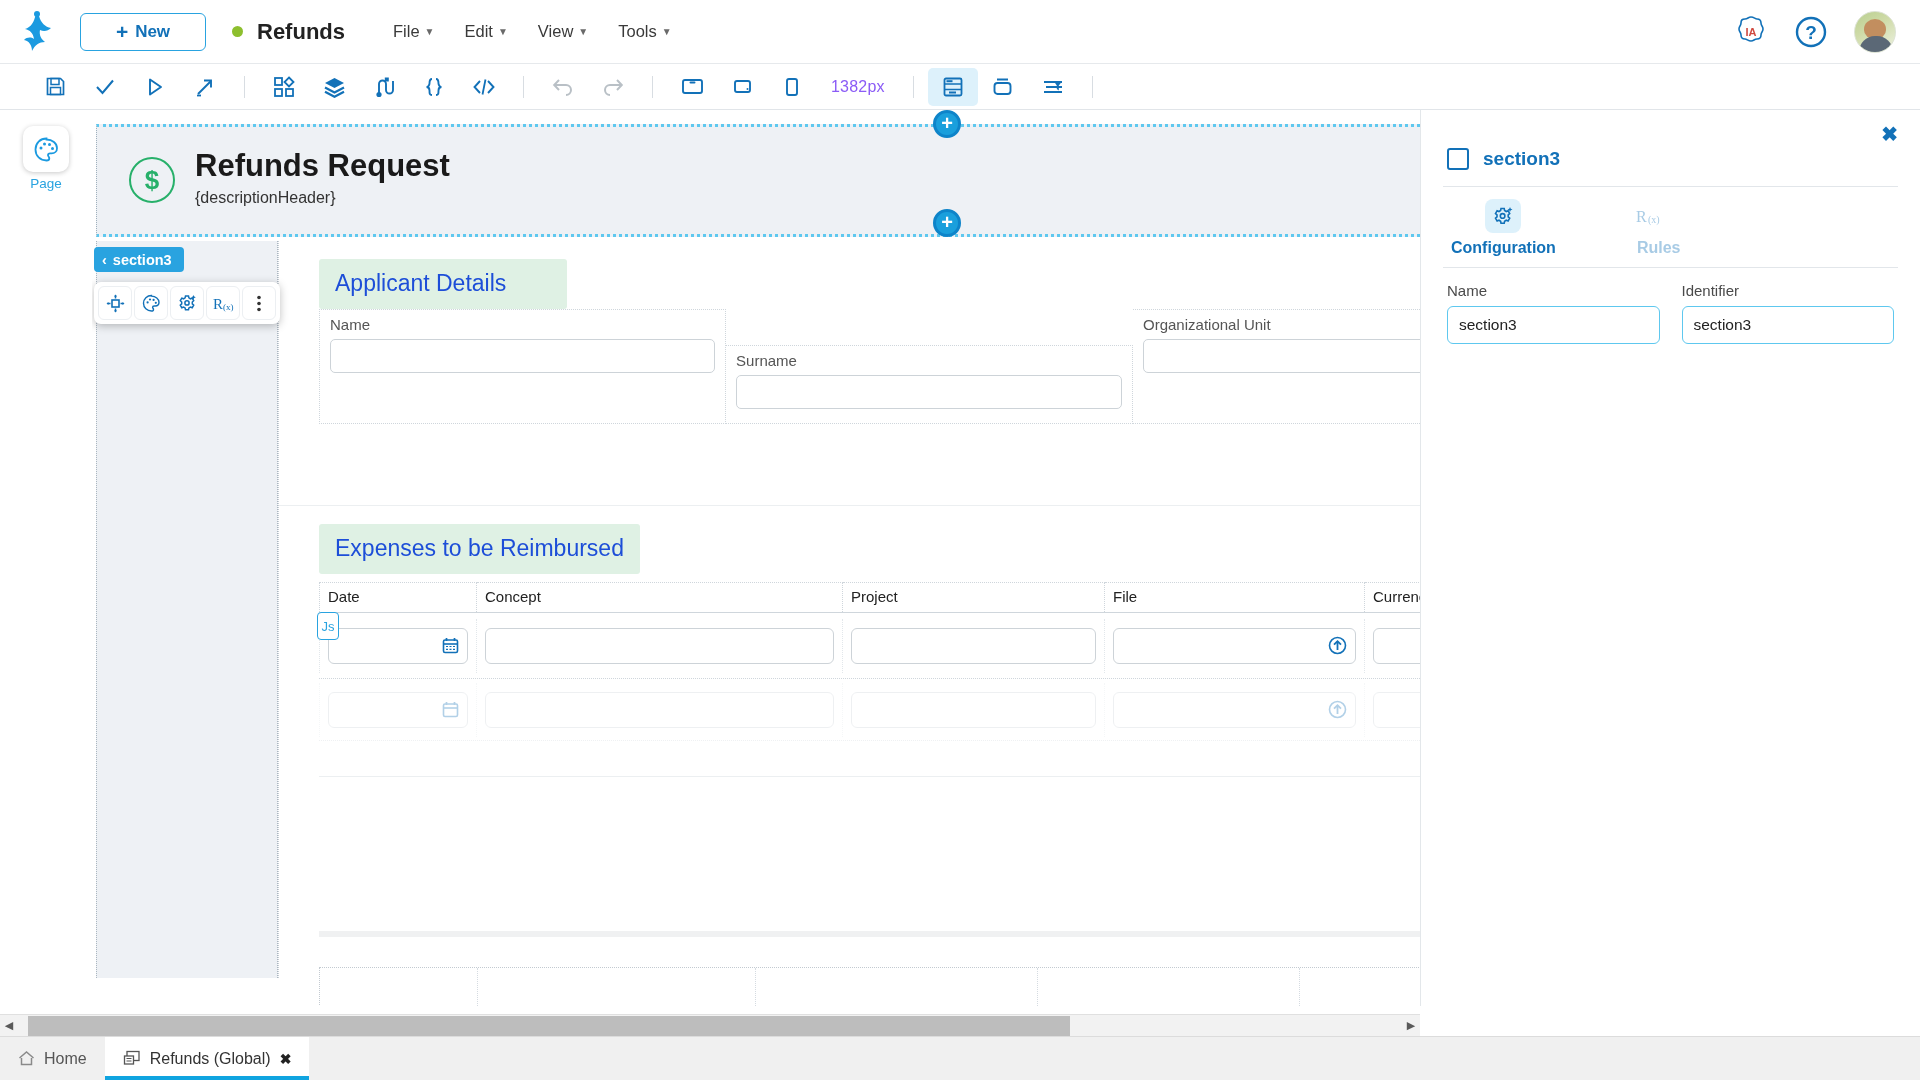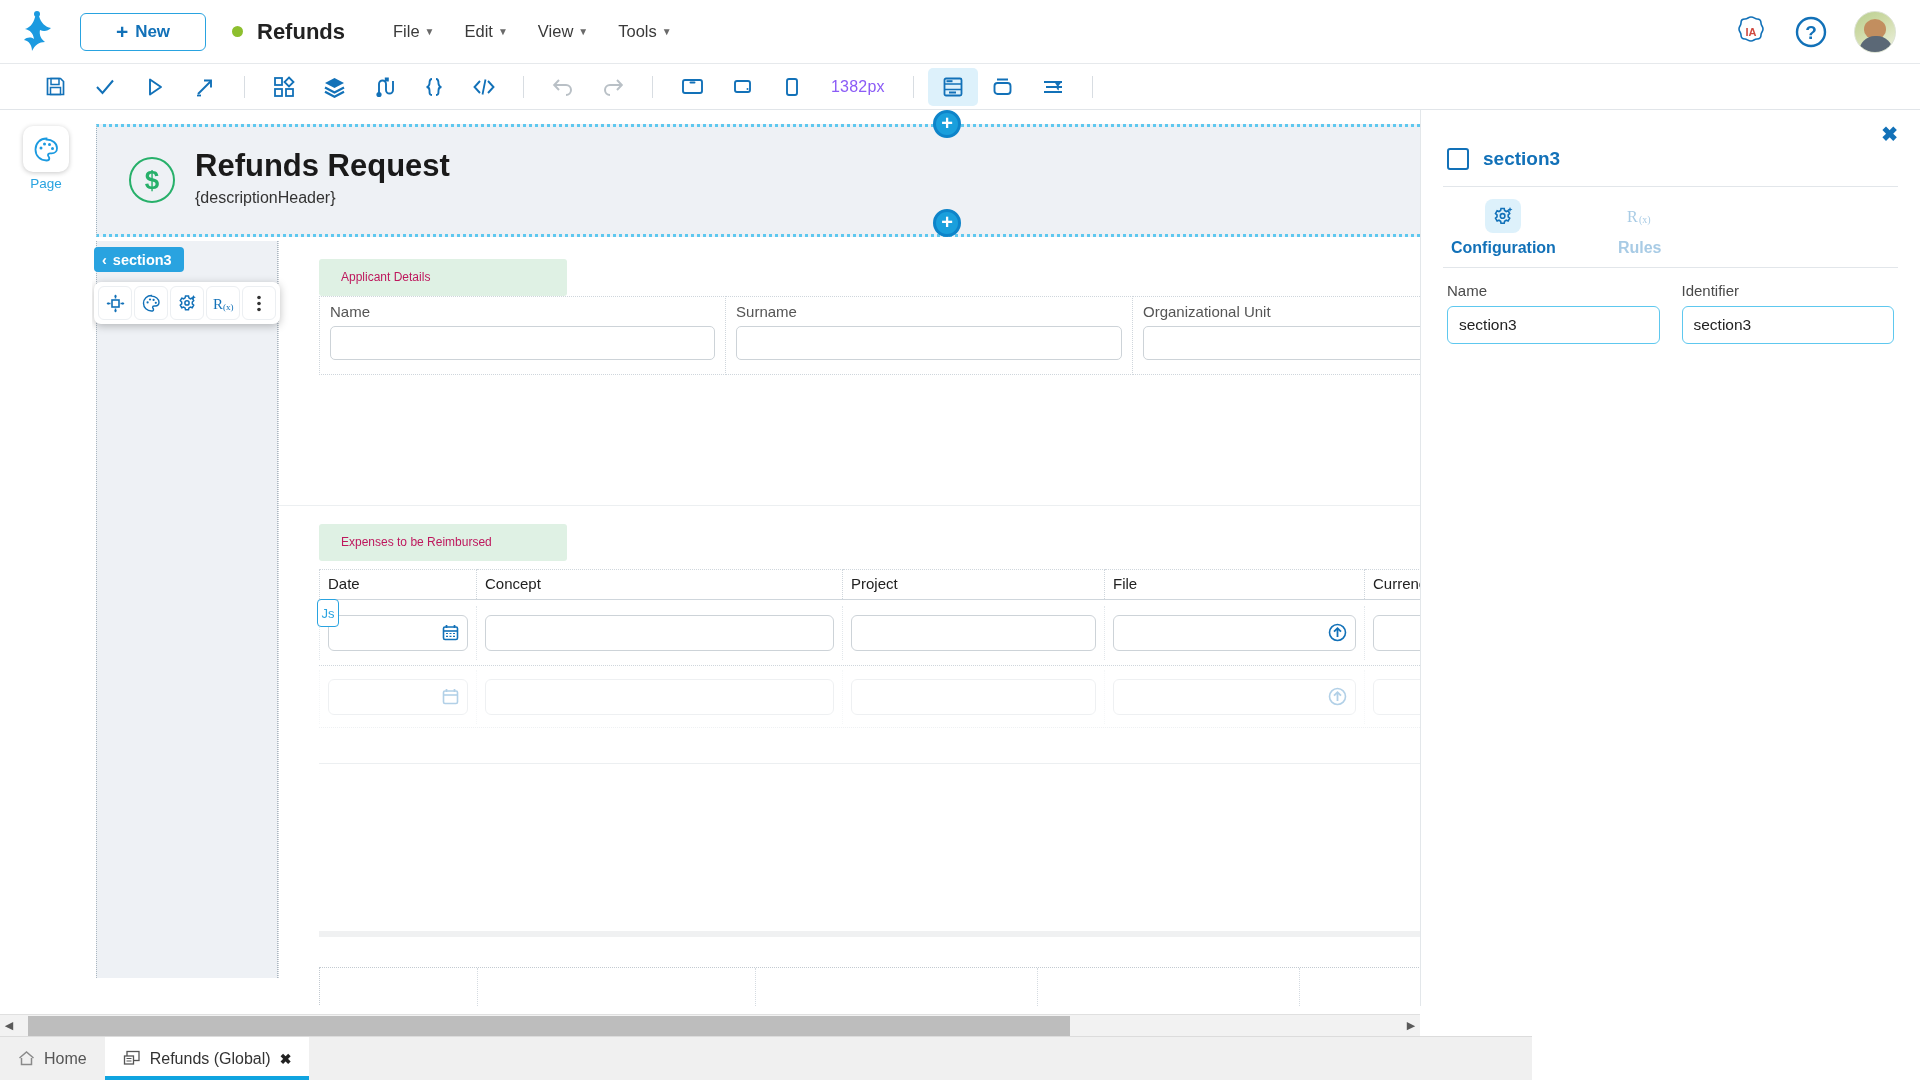--- a/index.html
+++ b/index.html
@@ -151,22 +151,22 @@
   .form-body {
     position: absolute; left: 186px; top: 117px; right: -120px; bottom: 14px;
     background: #fff; border-left: 1px dotted #c8ced4;
   }
 
   .card {
     position: absolute; left: 0; right: 0; background: #fff;
     border-bottom: 1px solid #eceff1;
   }
   .grp-title {
-    display: inline-block; background: #dff1e4; color: #be185d;
-    font-size: 12px; padding: 11px 16px 12px 22px; border-radius: 3px;
+    display: inline-block; background: #dff1e4; color: #1d4ed8;
+    font-size: 23px; padding: 11px 16px 12px 16px; border-radius: 3px;
     min-width: 248px;
   }
   .fld-row { display: flex; }
   .fld {
     border-right: 1px dotted #cfd6dc; border-top: 1px dotted #cfd6dc;
     border-bottom: 1px dotted #cfd6dc;
     padding: 6px 10px 14px 10px;
   }
   .fld-label { font-size: 15px; color: #555; margin-bottom: 6px; }
   .fld-input {
@@ -235,21 +235,21 @@
   }
 
   .rp-subtabs { display: flex; padding: 12px 0 10px 30px; gap: 62px; }
   .rp-sub { display: flex; flex-direction: column; align-items: center; gap: 6px; cursor: pointer; }
   .rp-sub-ico {
     width: 36px; height: 34px; border-radius: 8px;
     display: flex; align-items: center; justify-content: center;
   }
   .rp-sub-ico.on { background: #ddf1fb; }
   .rp-sub-label { font-size: 16px; font-weight: bold; color: #1271b8; }
-  .rp-sub-label.off { color: #a8cbe5; font-weight: bold; }
+  .rp-sub-label.off { color: #a8cbe5; font-weight: bold; margin-left: 19px; }
 
   .rp-fields { display: flex; gap: 22px; padding: 14px 26px 0 26px; }
   .rp-field { flex: 1; }
   .rp-field-label { font-size: 15px; color: #4a4a4a; margin-bottom: 7px; }
   .rp-input {
     height: 38px; width: 100%; border: 1.4px solid #5ec8ef; border-radius: 6px;
     background: #fff; font-size: 15.5px; color: #222; padding: 0 11px;
     font-family: "Liberation Sans", sans-serif;
   }
 
@@ -258,21 +258,21 @@
     position: absolute; left: 0; bottom: 44px; width: 1420px; height: 22px;
     background: #f2f2f2; border-top: 1px solid #e0e0e0; display: flex; align-items: center;
   }
   .hs-arrow { width: 18px; text-align: center; font-size: 11px; color: #5a5a5a; cursor: pointer; }
   .hs-track { flex: 1; height: 22px; position: relative; }
   .hs-thumb {
     position: absolute; left: 10px; top: 1px; width: 1042px; height: 20px; background: #bdbdbd;
     cursor: pointer;
   }
   .tabbar {
-    position: absolute; left: 0; bottom: 0; width: 1532px; height: 44px;
+    position: absolute; left: 0; bottom: 0; width: 1920px; height: 44px;
     background: #f0f0f0; border-top: 1px solid #dcdcdc; display: flex; align-items: stretch;
   }
   .tb-tab {
     display: flex; align-items: center; gap: 9px; padding: 0 18px;
     font-size: 16px; color: #555; cursor: pointer; position: relative;
   }
   .tb-tab.active { background: #fff; color: #333; }
   .tb-tab.active::after {
     content: ""; position: absolute; left: 0; right: 0; bottom: 0;
     height: 4px; background: #10a4e0;
@@ -542,21 +542,21 @@
 
       <div class="card" style="top:18px; height:247px;">
         <div style="padding-left:40px;">
           <span class="grp-title">Applicant Details</span>
         </div>
         <div class="fld-row" style="margin-top:0; padding-left:40px;">
           <div class="fld" style="width:438px; border-left:1px dotted #cfd6dc;">
             <div class="fld-label">Name</div>
             <div class="fld-input"></div>
           </div>
-          <div class="fld" style="width:438px;">
+          <div class="fld" style="width:438px;margin-top:36px;">
             <div class="fld-label">Surname</div>
             <div class="fld-input"></div>
           </div>
           <div class="fld" style="width:438px;">
             <div class="fld-label">Organizational Unit</div>
             <div class="fld-input"></div>
           </div>
         </div>
       </div>
 

